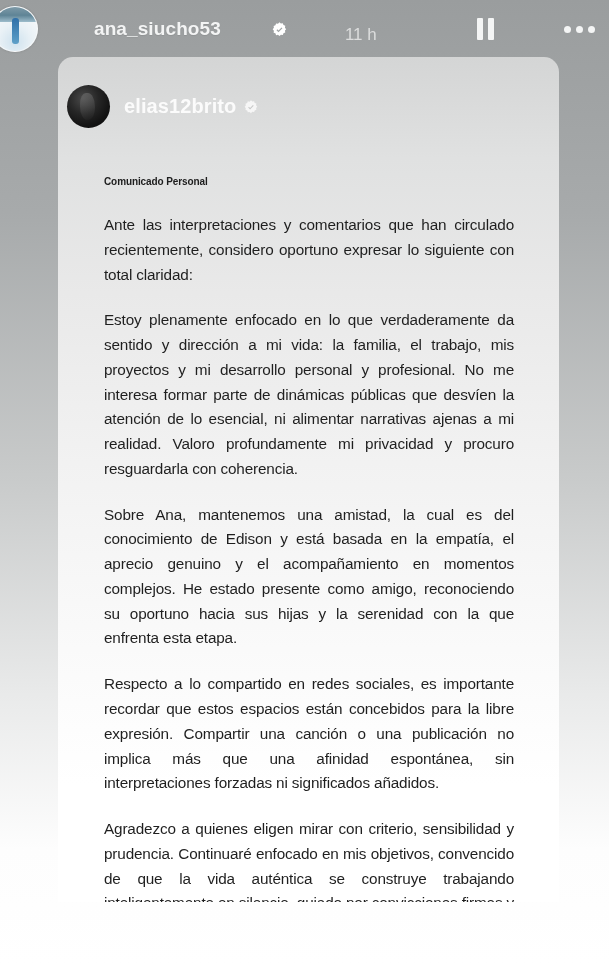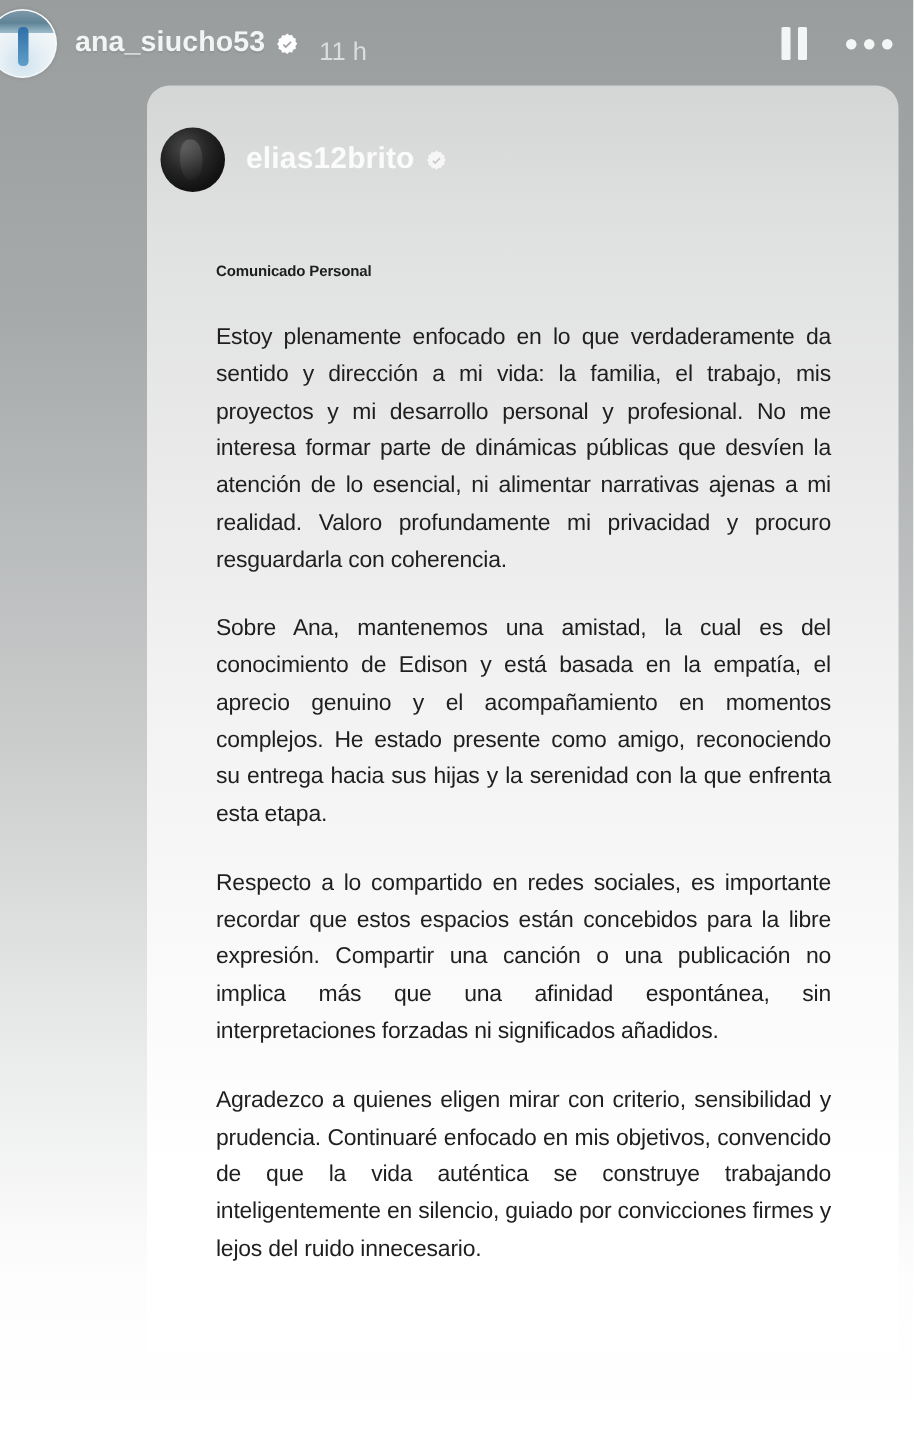--- a/index.html
+++ b/index.html
@@ -16,20 +16,21 @@
     overflow:hidden;
   }
 
   
   .story-header {
     position:absolute; top:0; left:0; right:0;
     height:58px;
     display:flex; align-items:center;
     padding:0 14px 0 0;
     z-index:5;
+    gap:44px;
   }
   .avatar-ring {
     width:46px; height:46px;
     margin-left:-8px;
     border-radius:50%;
     flex:0 0 auto;
     background:
       radial-gradient(circle at 50% 78%, #cfe2ee 0%, #e9f1f6 40%, #f4f7f9 70%),
       linear-gradient(180deg,#dfe9ef,#f2f6f8);
     border:1px solid rgba(255,255,255,.55);
@@ -92,21 +93,20 @@
   }
 
   
   .card {
     position:absolute;
     left:58px; top:57px;
     width:501px; height:845px;
     border-radius:15px 15px 0 0;
     background:linear-gradient(180deg,#d4d5d5 0%, #e0e1e1 12%, #e9e9e9 28%, #f2f2f2 48%, #fafafa 70%, #ffffff 86%, #ffffff 100%);
     overflow:hidden;
-    margin-left:40px;
   }
   .card-header {
     display:flex; align-items:center;
     padding:28px 0 0 9px;
   }
   .card-avatar {
     width:43px; height:43px;
     border-radius:50%;
     flex:0 0 auto;
     background:
@@ -192,21 +192,22 @@
         <svg viewBox="0 0 24 24" aria-hidden="true">
           <path fill="#f6f6f6" d="M12 1.2l2.5 2.1 3.3-.5 1.1 3.1 3.1 1.2-.5 3.3 2.1 2.5-2.1 2.5.5 3.3-3.1 1.1-1.1 3.1-3.3-.5L12 24.8l-2.5-2.1-3.3.5-1.1-3.1-3.1-1.1.5-3.3L.4 13.2l2.1-2.5-.5-3.3 3.1-1.2L6.2 3.1l3.3.5z" transform="scale(0.93) translate(0.8,-0.6)"></path>
           <path fill="#c7c8c8" d="M10.4 16.2l-3.2-3.2 1.3-1.3 1.9 1.9 4.9-4.9 1.3 1.3z"></path>
         </svg>
       </span>
     </div>
 
     <div class="letter">
       <div class="letter-title">Comunicado Personal</div>
 
+      <p class="para">Ante las interpretaciones y comentarios que han circulado recientemente, considero oportuno expresar lo siguiente con total claridad:</p>
       <p class="para">Estoy plenamente enfocado en lo que verdaderamente da sentido y dirección a mi vida: la familia, el trabajo, mis proyectos y mi desarrollo personal y profesional. No me interesa formar parte de dinámicas públicas que desvíen la atención de lo esencial, ni alimentar narrativas ajenas a mi realidad. Valoro profundamente mi privacidad y procuro resguardarla con coherencia.</p>
-      <p class="para">Sobre Ana, mantenemos una amistad, la cual es del conocimiento de Edison y está basada en la empatía, el aprecio genuino y el acompañamiento en momentos complejos. He estado presente como amigo, reconociendo su entrega hacia sus hijas y la serenidad con la que enfrenta esta etapa.</p>
+      <p class="para">Sobre Ana, mantenemos una amistad, la cual es del conocimiento de Edison y está basada en la empatía, el aprecio genuino y el acompañamiento en momentos complejos. He estado presente como amigo, reconociendo su oportuno hacia sus hijas y la serenidad con la que enfrenta esta etapa.</p>
       <p class="para">Respecto a lo compartido en redes sociales, es importante recordar que estos espacios están concebidos para la libre expresión. Compartir una canción o una publicación no implica más que una afinidad espontánea, sin interpretaciones forzadas ni significados añadidos.</p>
       <p class="para">Agradezco a quienes eligen mirar con criterio, sensibilidad y prudencia. Continuaré enfocado en mis objetivos, convencido de que la vida auténtica se construye trabajando inteligentemente en silencio, guiado por convicciones firmes y lejos del ruido innecesario.</p>
 
     </div>
 
   </div>
 </div>
 
 </body></html>

